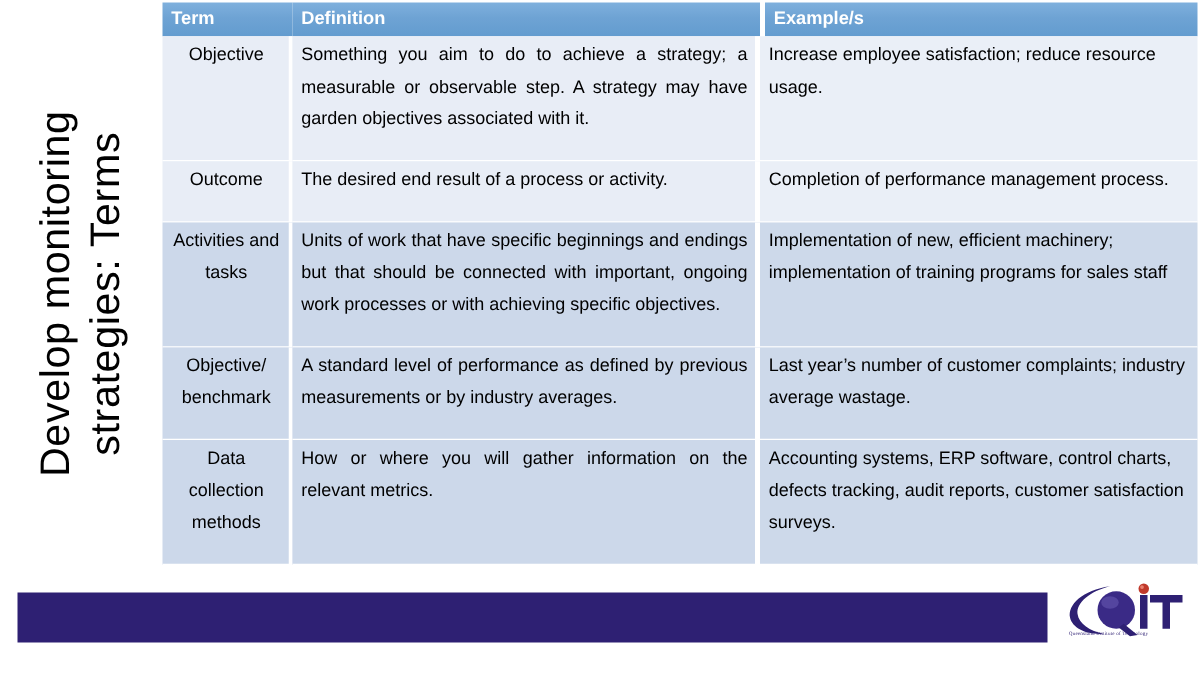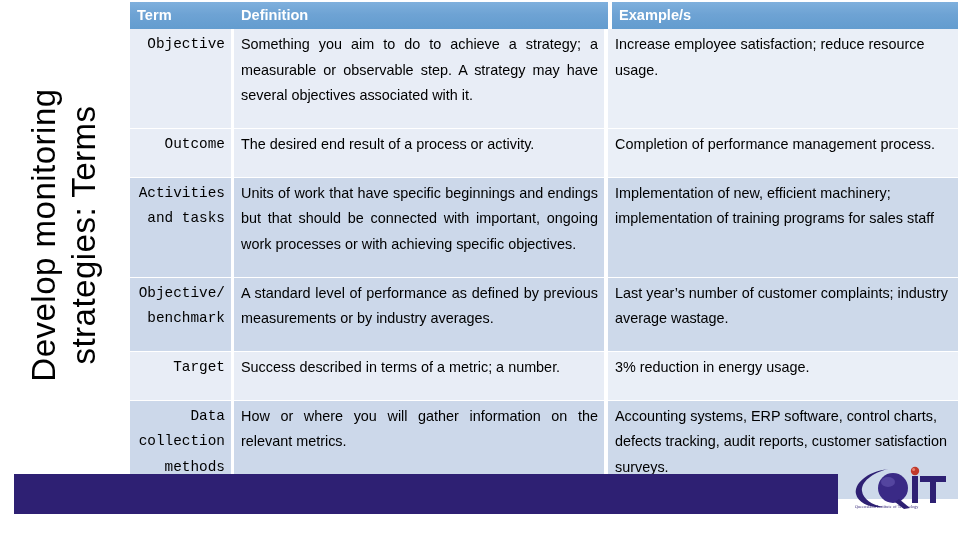--- a/index.html
+++ b/index.html
@@ -82,21 +82,21 @@
   }
   #terms-table thead th.h3 {
     border-left: 4px solid #ffffff;
   }
 
   
   #terms-table tbody td.col1 { border-right: 3px solid #ffffff; }
   #terms-table tbody td.col2 { border-right: 4px solid #ffffff; }
   #terms-table tbody td.col3 { text-align: left; }
   #terms-table tbody td.col2 { text-align: justify; text-justify: inter-word; }
-  #terms-table tbody td.col1 { text-align: right; font-family: Liberation Mono, monospace; }
+  #terms-table tbody td.col1 { text-align: center; }
 
   
   #terms-table tbody tr.band-a td { background: #e8edf6; }
   #terms-table tbody tr.band-b td { background: #ccd8ea; }
   #terms-table tbody tr.band-a td.col3 { background: #eaeff7; }
   #terms-table tbody tr.band-b td.col3 { background: #cdd9ea; }
 
   
   #terms-table tbody tr td {
     border-bottom: 1px solid #ffffff;
@@ -155,42 +155,37 @@
   <thead>
     <tr>
       <th class="h1">Term</th>
       <th class="h2">Definition</th>
       <th class="h3">Example/s</th>
     </tr>
   </thead>
   <tbody>
     <tr class="band-a">
       <td class="col1">Objective</td>
-      <td class="col2">Something you aim to do to achieve a strategy; a measurable or observable step. A strategy may have several objectives associated with it.</td>
+      <td class="col2">Something you aim to do to achieve a strategy; a measurable or observable step. A strategy may have garden objectives associated with it.</td>
       <td class="col3">Increase employee satisfaction; reduce resource usage.</td>
     </tr>
     <tr class="band-a">
       <td class="col1">Outcome</td>
       <td class="col2">The desired end result of a process or activity.</td>
       <td class="col3">Completion of performance management process.</td>
     </tr>
     <tr class="band-b">
       <td class="col1">Activities and tasks</td>
       <td class="col2">Units of work that have specific beginnings and endings but that should be connected with important, ongoing work processes or with achieving specific objectives.</td>
       <td class="col3 nojust">Implementation of new, efficient machinery; implementation of training programs for sales staff</td>
     </tr>
     <tr class="band-b">
       <td class="col1">Objective/ benchmark</td>
       <td class="col2">A standard level of performance as defined by previous measurements or by industry averages.</td>
       <td class="col3 just">Last year’s number of customer complaints; industry average wastage.</td>
-    </tr>
-    <tr class="band-a">
-      <td class="col1">Target</td>
-      <td class="col2">Success described in terms of a metric; a number.</td>
-      <td class="col3 nojust">3% reduction in energy usage.</td>
     </tr>
     <tr class="band-b">
       <td class="col1">Data collection methods</td>
       <td class="col2 nojust">How or where you will gather information on the relevant metrics.</td>
       <td class="col3 just">Accounting systems, ERP software, control charts, defects tracking, audit reports, customer satisfaction surveys.</td>
     </tr>
   </tbody>
 </table>
 
 <div id="footer-bar"></div>

